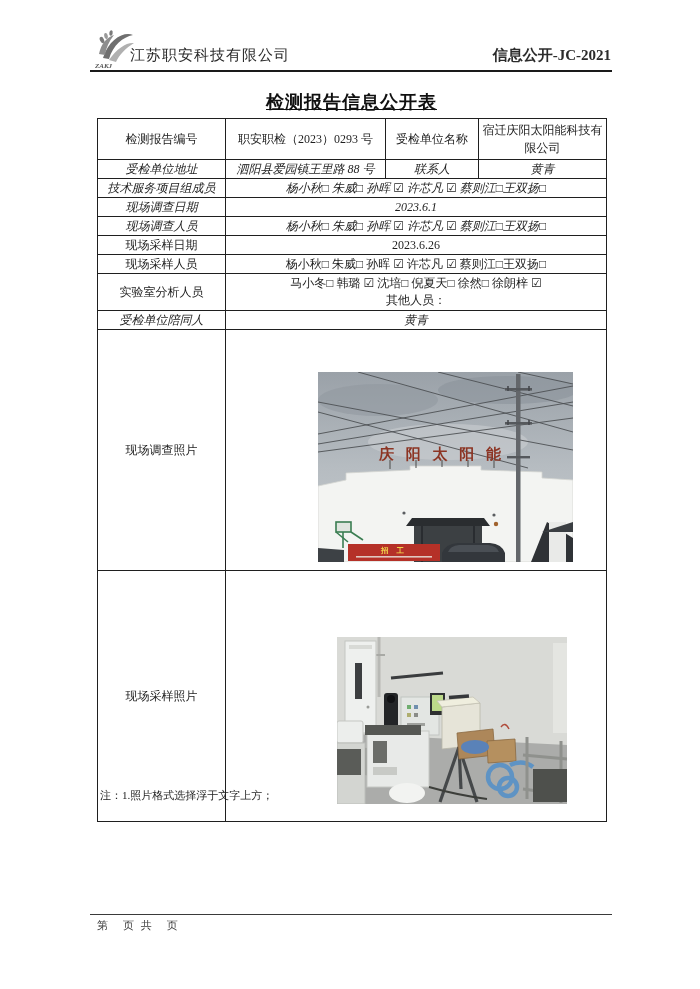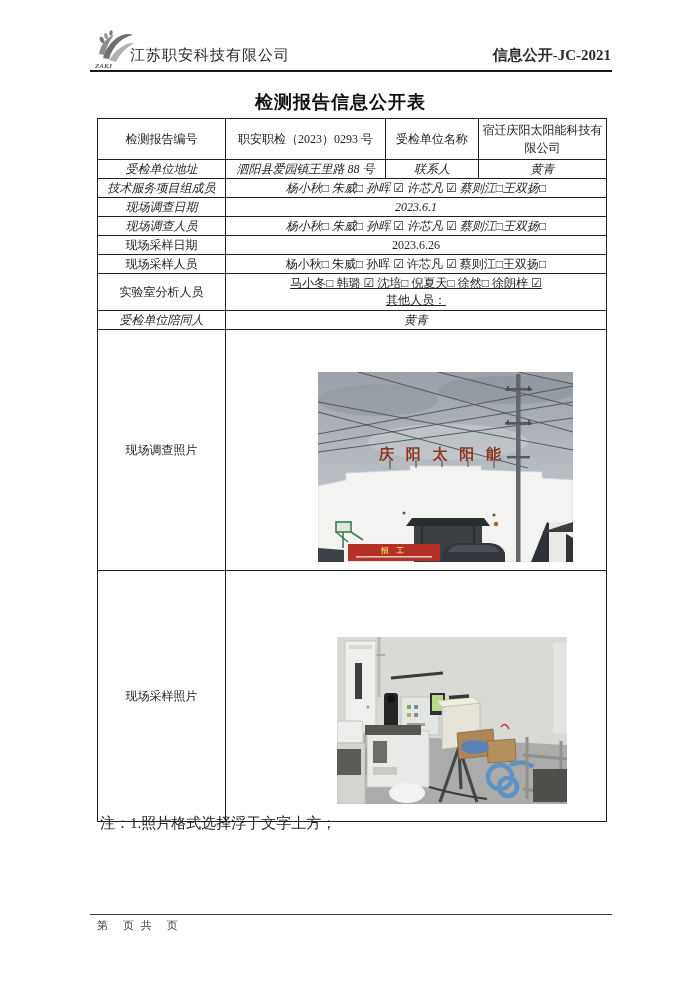--- a/index.html
+++ b/index.html
@@ -11,37 +11,37 @@
   }
 
   
   .hdr { position:absolute; left:90px; top:28px; width:522px; height:44px; }
   .hdr-logo { position:absolute; left:3px; top:0; width:44px; height:42px; }
   .hdr-company { position:absolute; left:40px; top:18px; font-size:15px; color:#2b2b2b; letter-spacing:1px; }
   .hdr-code { position:absolute; right:1px; top:18px; font-size:15px; color:#2b2b2b;font-weight:bold; }
   .hdr-rule { position:absolute; left:90px; top:70px; width:522px; height:2px; background:#1a1a1a; }
 
   
-  .title { position:absolute; left:86px; top:90px; width:509px; text-align:center;
-           font-size:18px; font-weight:bold; color:#101010; letter-spacing:1px; }
+  .title { position:absolute; left:97px; top:90px; width:509px; text-align:center;
+           font-size:18px; font-weight:bold; color:#101010; letter-spacing:1px;text-decoration:underline; }
 
   
   .tbl-wrap { position:absolute; left:97px; top:118px; }
   table.main { border-collapse:collapse; table-layout:fixed; width:509px; }
   table.main td { border:1px solid #1f1f1f; font-size:12px; text-align:center;
                   vertical-align:middle; padding:0 3px; line-height:1.5; color:#1e1e1e; }
   tr.h41 td{height:41px;} tr.h19 td{height:19px;font-style:italic;} tr.h18 td{height:18px;}
   tr.h37 td{height:37px;} tr.hp1 td{height:241px;} tr.hp2 td{height:251px;}
   td.photo-cell { vertical-align:top; text-align:left; padding:0; }
   .photo-box1 { margin:39px 0 0 59px; width:255px; height:190px; }
   .photo-box2 { margin:54px 0 0 72px; width:230px; height:167px; }
-  .two-line div { line-height:1.45;text-decoration:underline; }
-
-  
-  .note { position:absolute; left:100px; top:814px; font-size:15px; color:#242424; }
+  .two-line div { line-height:1.45; }
+
+  
+  .note { position:absolute; left:100px; top:788px; font-size:11px; color:#242424; }
   .ftr-rule { position:absolute; left:90px; top:914px; width:522px; height:1px; background:#3a3a3a; }
   .ftr-text { position:absolute; left:97px; top:918px; width:509px; text-align:left;
               font-size:11px; color:#3d3d3d; letter-spacing:2px; }
 </style>
 </head>
 <body>
 
 <div class="page">
 
   <div class="hdr">

